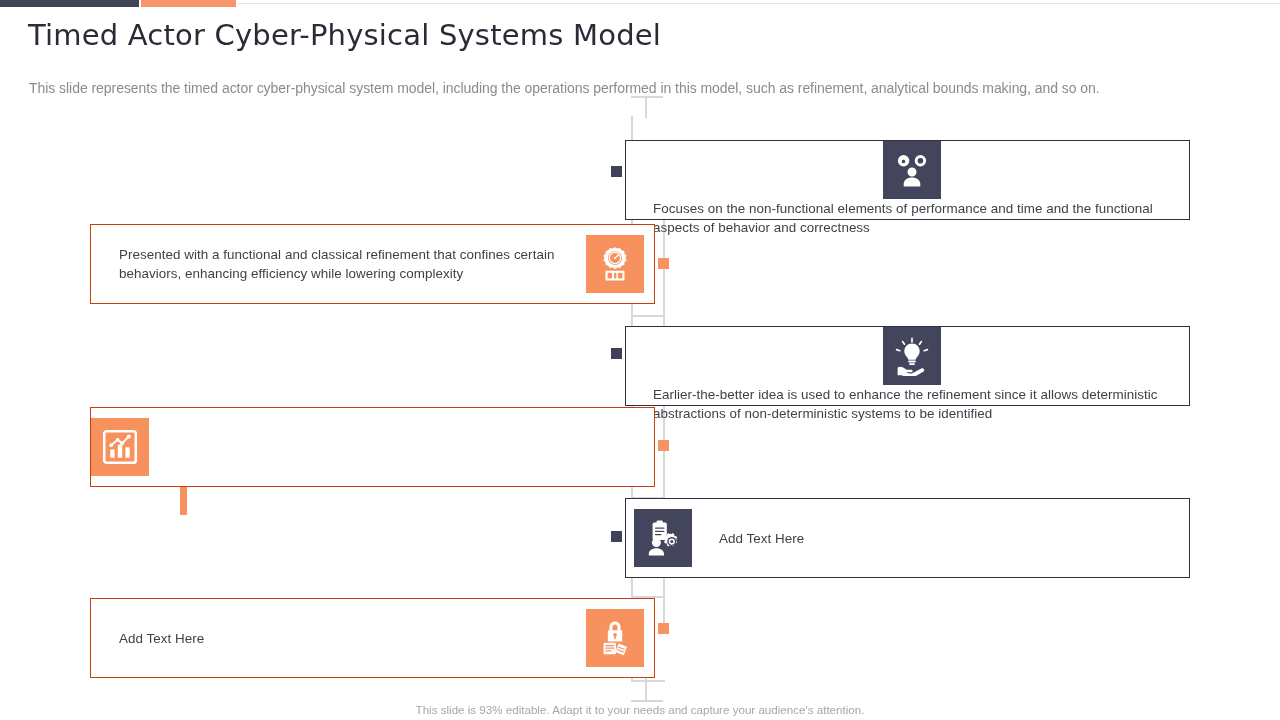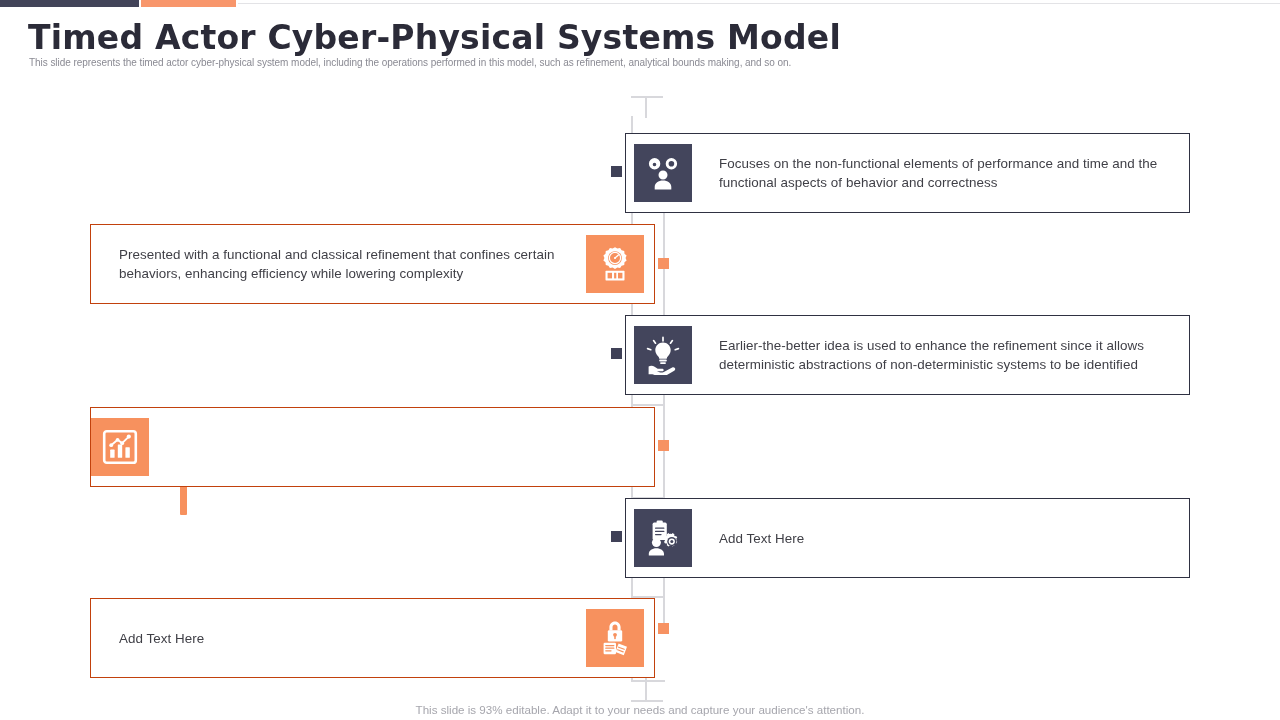--- a/index.html
+++ b/index.html
@@ -13,26 +13,26 @@
 
   
   .topbar { position: absolute; top: 0; left: 0; width: 1280px; height: 7px; }
   .topbar .seg-dark   { position: absolute; left: 0;     top: 0; width: 139px; height: 7px; background: #424459; }
   .topbar .seg-orange { position: absolute; left: 141px; top: 0; width: 95px;  height: 7px; background: #f8966b; }
   .topbar .seg-line   { position: absolute; left: 238px; top: 3px; width: 1042px; height: 1px; background: #e3e3e6; }
 
   
   .page-title {
     position: absolute; left: 28px; top: 18px;
-    font-size: 33px; font-weight: 700; color: #2b2b38;
+    font-size: 29px; font-weight: 400; color: #2b2b38;
     letter-spacing: .2px; font-family: "DejaVu Sans", sans-serif;
   }
   .page-subtitle {
-    position: absolute; left: 29px; top: 57px;
-    font-size: 10px; color: #8a8a93; letter-spacing: -0.05px;
+    position: absolute; left: 29px; top: 80px;
+    font-size: 14px; color: #8a8a93; letter-spacing: -0.05px;
     white-space: nowrap;
   }
 
   
   .conn { position: absolute; background: #d8d8dc; }
   .conn-spine-right { left: 631px; width: 2px; }
   .conn-spine-left  { left: 663px; width: 2px; }
   .conn-h { height: 2px; }
 
   .tee-top-h    { position: absolute; left: 631px; top: 96px;  width: 32px; height: 2px; background: #d8d8dc; }
@@ -129,21 +129,21 @@
     <div class="tee-bot-h"></div>
   </div>
 
   <div class="marker marker-dark" style="left:611px; top:166px;"></div>
   <div class="marker marker-orange" style="left:658px; top:258px;"></div>
   <div class="marker marker-dark" style="left:611px; top:348px;"></div>
   <div class="marker marker-orange" style="left:658px; top:440px;"></div>
   <div class="marker marker-dark" style="left:611px; top:531px;"></div>
   <div class="marker marker-orange" style="left:658px; top:623px;"></div>
 
-  <div class="card card-right" style="top:133px;">
+  <div class="card card-right" style="top:140px;flex-direction:column;">
     <div class="icon-box icon-dark">
       <svg width="40" height="40" viewBox="0 0 40 40" fill="#ffffff">
         <path d="M11.5 7.2a4.4 4.4 0 100 8.8 4.4 4.4 0 000-8.8zm0 2.6a1.8 1.8 0 110 3.6 1.8 1.8 0 010-3.6z"></path>
         <path d="M10.3 4.4h2.4l.35 1.7 1.55.64 1.45-.95 1.7 1.7-.95 1.45.64 1.55 1.7.35v2.4l-1.7.35-.64 1.55.95 1.45-1.7 1.7-1.45-.95-1.55.64-.35 1.7h-2.4l-.35-1.7-1.55-.64-1.45.95-1.7-1.7.95-1.45-.64-1.55-1.7-.35v-2.4l1.7-.35.64-1.55-.95-1.45 1.7-1.7 1.45.95 1.55-.64z" opacity=".0"></path>
         <path d="M11.5 3.6l.62 2.05a6.6 6.6 0 011.74.72l1.88-1.03 1.92 1.92-1.03 1.88c.32.54.56 1.13.72 1.74l2.05.62v2.72l-2.05.62a6.6 6.6 0 01-.72 1.74l1.03 1.88-1.92 1.92-1.88-1.03a6.6 6.6 0 01-1.74.72l-.62 2.05H8.78l-.62-2.05a6.6 6.6 0 01-1.74-.72l-1.88 1.03-1.92-1.92 1.03-1.88a6.6 6.6 0 01-.72-1.74L.88 14.22V11.5l2.05-.62c.16-.61.4-1.2.72-1.74L2.62 7.26 4.54 5.34l1.88 1.03a6.6 6.6 0 011.74-.72L8.78 3.6zm-1.36 3.6a4.4 4.4 0 102.72 0 4.4 4.4 0 00-2.72 0z" opacity="0"></path>
         <g>
           <path d="M11.6 5.1a5.7 5.7 0 100 11.4 5.7 5.7 0 000-11.4zm0 2.9a2.8 2.8 0 110 5.6 2.8 2.8 0 010-5.6z"></path>
           <path d="M9.9 3.1h3.4l.25 1.55 1.1.46 1.3-.87 2.4 2.4-.87 1.3.46 1.1 1.55.25v3.4l-1.55.25-.46 1.1.87 1.3-2.4 2.4-1.3-.87-1.1.46-.25 1.55H9.9l-.25-1.55-1.1-.46-1.3.87-2.4-2.4.87-1.3-.46-1.1-1.55-.25v-3.4l1.55-.25.46-1.1-.87-1.3 2.4-2.4 1.3.87 1.1-.46z" opacity="0"></path>
           <path d="M28.4 5.1a5.7 5.7 0 100 11.4 5.7 5.7 0 000-11.4zm0 2.9a2.8 2.8 0 110 5.6 2.8 2.8 0 010-5.6z"></path>
         </g>
@@ -166,21 +166,21 @@
         <circle cx="20" cy="14.05" r="1" fill="#ffffff"></circle>
         <rect x="10.5" y="26.8" width="19" height="9.6" rx="0.6"></rect>
         <rect x="12.6" y="28.8" width="4.4" height="5.6" fill="#f7915e"></rect>
         <rect x="19.1" y="28.8" width="2.2" height="5.6" fill="#f7915e"></rect>
         <rect x="23" y="28.8" width="4.4" height="5.6" fill="#f7915e"></rect>
       </svg>
     </div>
     <div class="pill pill-orange" style="left:89px; top:238px; height:52px;"></div>
   </div>
 
-  <div class="card card-right" style="top:315px;">
+  <div class="card card-right" style="top:326px;flex-direction:column;">
     <div class="icon-box icon-dark">
       <svg width="40" height="40" viewBox="0 0 40 40" fill="#ffffff">
         <g stroke="#ffffff" stroke-width="1.7" stroke-linecap="round">
           <path d="M20 2.4v3.4M10.6 5.6l1.9 2.6M29.4 5.6l-1.9 2.6M4.6 13.6l3.2 1.1M35.4 13.6l-3.2 1.1"></path>
         </g>
         <path d="M20 7.4c-4.3 0-7.7 3.4-7.7 7.6 0 2.8 1.4 4.7 2.6 6.1.8 1 1.3 1.7 1.4 2.6h7.4c.1-.9.6-1.6 1.4-2.6 1.2-1.4 2.6-3.3 2.6-6.1 0-4.2-3.4-7.6-7.7-7.6z"></path>
         <rect x="16.2" y="24.6" width="7.6" height="1.9" rx=".8"></rect>
         <rect x="17.1" y="27.3" width="5.8" height="1.8" rx=".8"></rect>
         <path d="M5.6 31.4c2.1-.9 4.3-.7 6 .4l3.1 1.9h4.4c.9 0 1.6.6 1.6 1.3s-.7 1.3-1.6 1.3h-5.2l2.6.9c1.4.5 3 .4 4.3-.3l8.4-4.4c1-.5 2.2-.2 2.8.7.5.9.2 2-.8 2.6l-9.2 5.3c-1.8 1-3.9 1.2-5.8.5l-6.8-2.4-3.8.1z"></path>
       </svg>

